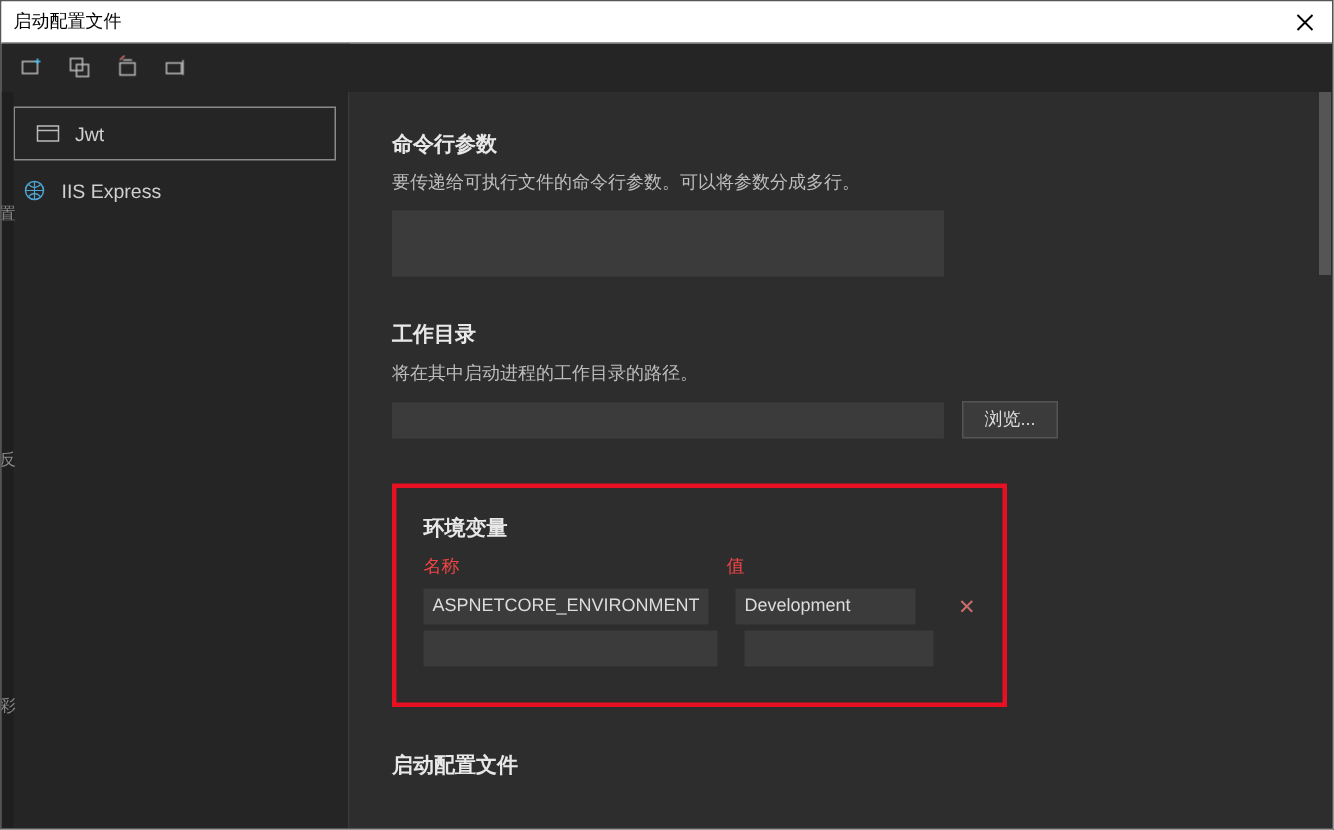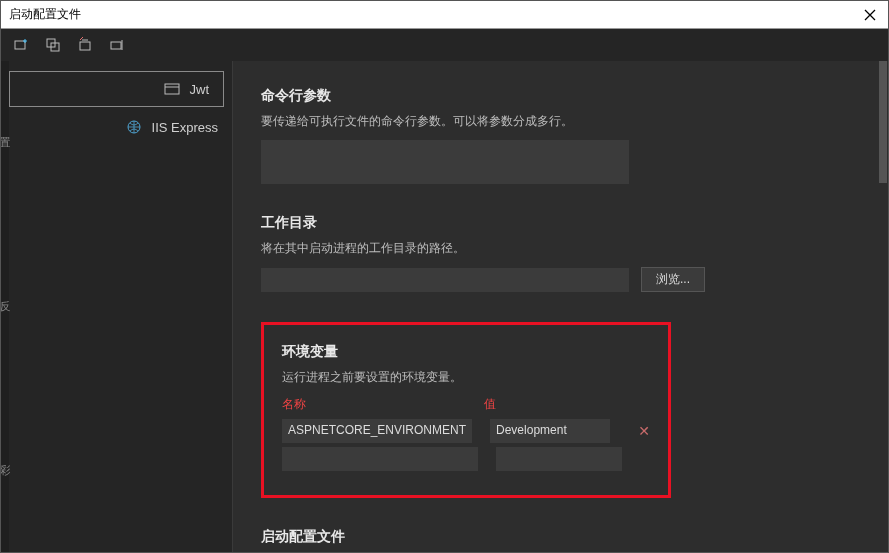--- a/index.html
+++ b/index.html
@@ -6,21 +6,21 @@
 body { font-family: "Microsoft YaHei", "Segoe UI", sans-serif; background: #fff; width: 889px; height: 553px; overflow: hidden; }
 .window { border: 1px solid #555; background: #fff; width: 889px; height: 553px; display: flex; flex-direction: column; }
 .titlebar { display: flex; align-items: center; justify-content: space-between; height: 28px; background: #fff; border-bottom: 1px solid #999; padding: 0 8px 0 8px; }
 .titlebar .title { font-size: 12px; color: #000; }
 .titlebar .close { width: 20px; height: 20px; display: flex; align-items: center; justify-content: center; cursor: pointer; }
 .titlebar .close svg { width: 12px; height: 12px; }
 .body { flex: 1; display: flex; background: #2b2b2b; overflow: hidden; position: relative; }
 .toolbar-strip { position: absolute; top: 0; left: 0; right: 0; height: 32px; background: #252525; z-index: 2; display: flex; align-items: center; padding-left: 12px; gap: 16px; }
 .toolbar-strip .ticon { width: 16px; height: 16px; display: flex; align-items: center; justify-content: center; cursor: pointer; }
 .sidebar { width: 232px; background: #252525; border-right: 1px solid #3a3a3a; padding-top: 40px; position: relative; z-index: 1; }
-.sidebar-item { display: flex; align-items: center; gap: 10px; height: 36px; padding: 0 14px; color: #d0d0d0; font-size: 13px; cursor: pointer; justify-content: flex-end; }
+.sidebar-item { display: flex; align-items: center; gap: 10px; height: 36px; padding: 0 14px; color: #d0d0d0; font-size: 13px; cursor: pointer; }
 .sidebar-item.selected { border: 1px solid #8a8a8a; margin: 2px 8px; }
 .sidebar-item .sicon { width: 16px; height: 16px; display: flex; align-items: center; justify-content: center; }
 .content { flex: 1; background: #2d2d2d; padding: 40px 0 0 0; overflow-y: auto; position: relative; }
 .content-inner { padding: 18px 28px 24px 28px; }
 .section { margin-bottom: 30px; }
 .section-title { color: #e8e8e8; font-size: 14px; font-weight: bold; margin-bottom: 8px; }
 .section-sub { color: #bdbdbd; font-size: 12px; margin-bottom: 10px; }
 .textbox { background: #3b3b3b; border: 1px solid #3b3b3b; height: 44px; width: 368px; }
 .textbox.small { height: 24px; }
 .row-with-button { display: flex; align-items: center; gap: 12px; }
@@ -118,21 +118,20 @@
           <div class="section-sub">将在其中启动进程的工作目录的路径。</div>
           <div class="row-with-button">
             <div class="textbox small" style="width:368px"></div>
             <div class="btn">浏览...</div>
           </div>
         </div>
 
         <div class="section">
           <div class="env-box">
             <div class="section-title">环境变量</div>
-            <div class="section-sub">运行进程之前要设置的环境变量。</div>
             <div class="env-header">
               <div class="colname">名称</div>
               <div>值</div>
             </div>
             <div class="env-row">
               <div class="env-cell name">ASPNETCORE_ENVIRONMENT</div>
               <div class="env-cell value">Development</div>
               <div class="delete-x">✕</div>
             </div>
             <div class="env-row">

